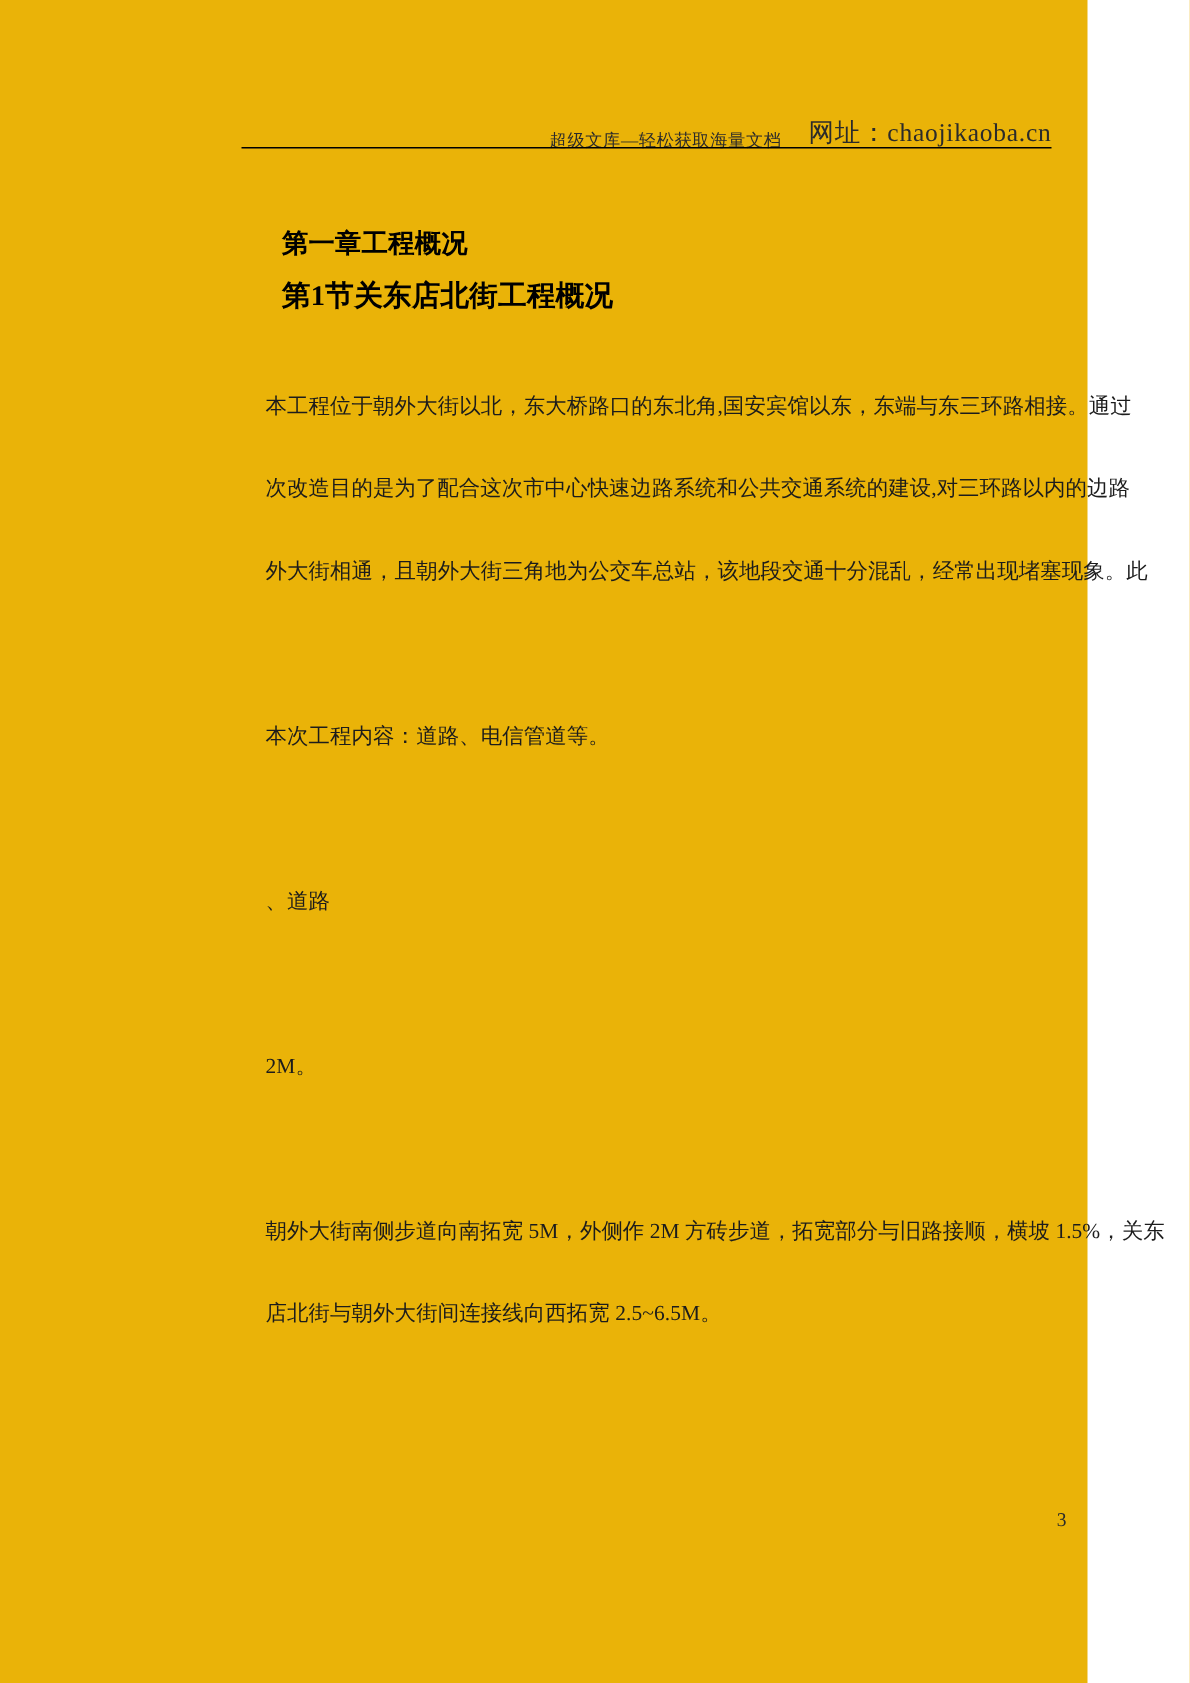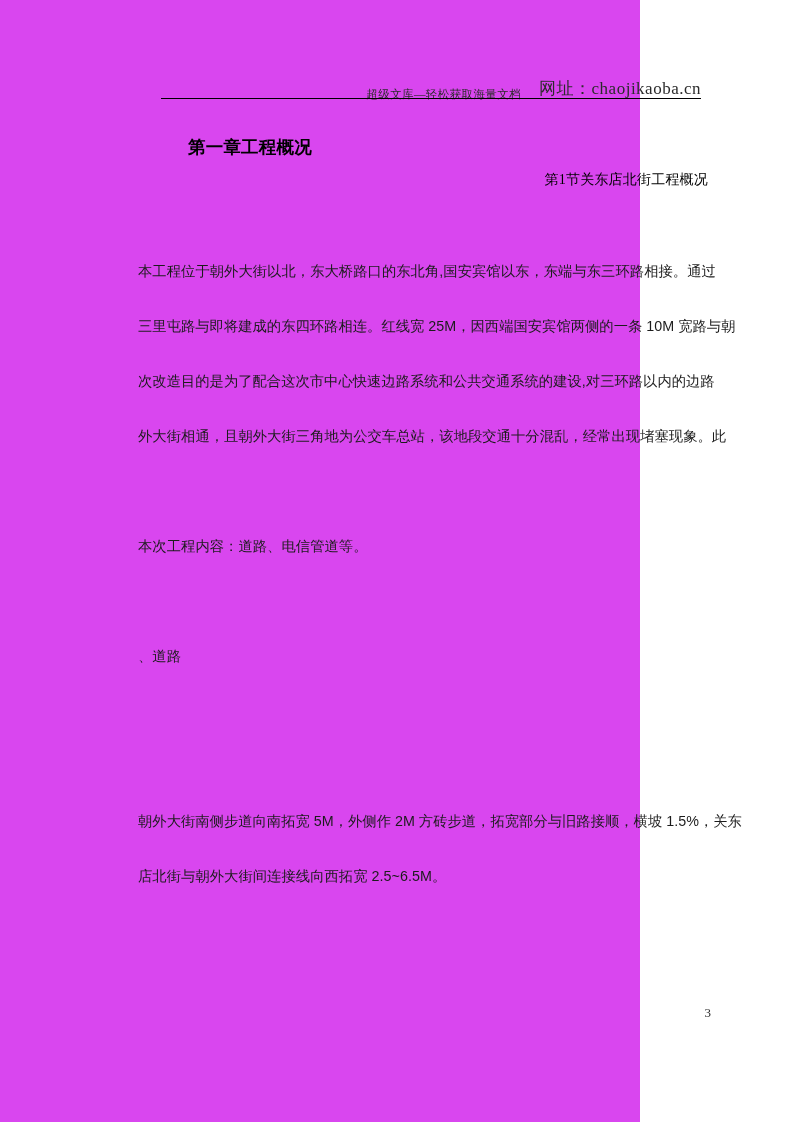--- a/index.html
+++ b/index.html
@@ -13,23 +13,23 @@
     position: relative;
     overflow: hidden;
     font-family: "Liberation Serif", "DejaVu Serif", serif;
     color: #1a1a1a;
     -webkit-font-smoothing: antialiased;
   }
 
   .page {
     position: absolute;
     inset: 0;
-    width: 640px;
+    width: 725px;
     height: 1122px;
-    background: #d946ef;
+    background: #eab308;
   }
 
   
   .header {
     position: absolute;
     left: 161px;
     top: 78px;
     width: 540px;
     height: 22px;
     display: flex;
@@ -60,59 +60,59 @@
     top: 98px;
     width: 540px;
     height: 0;
     border-top: 1.4px solid #000000;
   }
 
   
   .title-block {
     position: absolute;
     left: 188px;
-    top: 137px;
+    top: 152px;
     width: 520px;
   }
   .doc-title {
     font-family: "Liberation Serif", "DejaVu Serif", serif;
     font-size: 17.5px;
     font-weight: 700;
     color: #000000;
     line-height: 1.15;
     letter-spacing: 0.2px;
     white-space: nowrap;
   }
   .doc-subtitle {
     font-family: "Liberation Serif", "DejaVu Serif", serif;
-    font-size: 14px;
-    font-weight: 400;
+    font-size: 19px;
+    font-weight: 700;
     color: #000000;
     line-height: 1.15;
     letter-spacing: 0.2px;
     white-space: nowrap;
     margin-top: 15px;
-    text-align: right;
   }
 
   
   .body-block {
     position: absolute;
     left: 138px;
     top: 244px;
     width: 576px;
   }
   .para-line {
-    font-family: Liberation Sans, sans-serif;
+    font-family: Liberation Serif, serif;
     font-size: 14.3px;
     color: #1c1c1c;
     line-height: 55px;
     height: 55px;
     white-space: nowrap;
     letter-spacing: 0.05px;
+    margin-left: 39px;
   }
   .para-line.spaced {
     letter-spacing: 0.02px;
   }
 
   
   .page-number {
     position: absolute;
     left: 0;
     top: 1005px;
@@ -135,28 +135,28 @@
   </div>
   <div class="header-rule"></div>
 
   <div class="title-block">
     <div class="doc-title">第一章工程概况</div>
     <div class="doc-subtitle">第1节关东店北街工程概况</div>
   </div>
 
   <div class="body-block">
     <div class="para-line">本工程位于朝外大街以北，东大桥路口的东北角,国安宾馆以东，东端与东三环路相接。通过</div>
-    <div class="para-line spaced">三里屯路与即将建成的东四环路相连。红线宽 25M，因西端国安宾馆两侧的一条 10M 宽路与朝</div>
     <div class="para-line spaced">次改造目的是为了配合这次市中心快速边路系统和公共交通系统的建设,对三环路以内的边路</div>
     <div class="para-line">外大街相通，且朝外大街三角地为公交车总站，该地段交通十分混乱，经常出现堵塞现象。此</div>
     <div class="para-line"></div>
     <div class="para-line">本次工程内容：道路、电信管道等。</div>
     <div class="para-line"></div>
     <div class="para-line">、道路</div>
     <div class="para-line"></div>
+    <div class="para-line">2M。</div>
     <div class="para-line"></div>
     <div class="para-line spaced">朝外大街南侧步道向南拓宽 5M，外侧作 2M 方砖步道，拓宽部分与旧路接顺，横坡 1.5%，关东</div>
     <div class="para-line">店北街与朝外大街间连接线向西拓宽 2.5~6.5M。</div>
 
   </div>
 
   <div class="page-number">3</div>
 
 </div>
 

